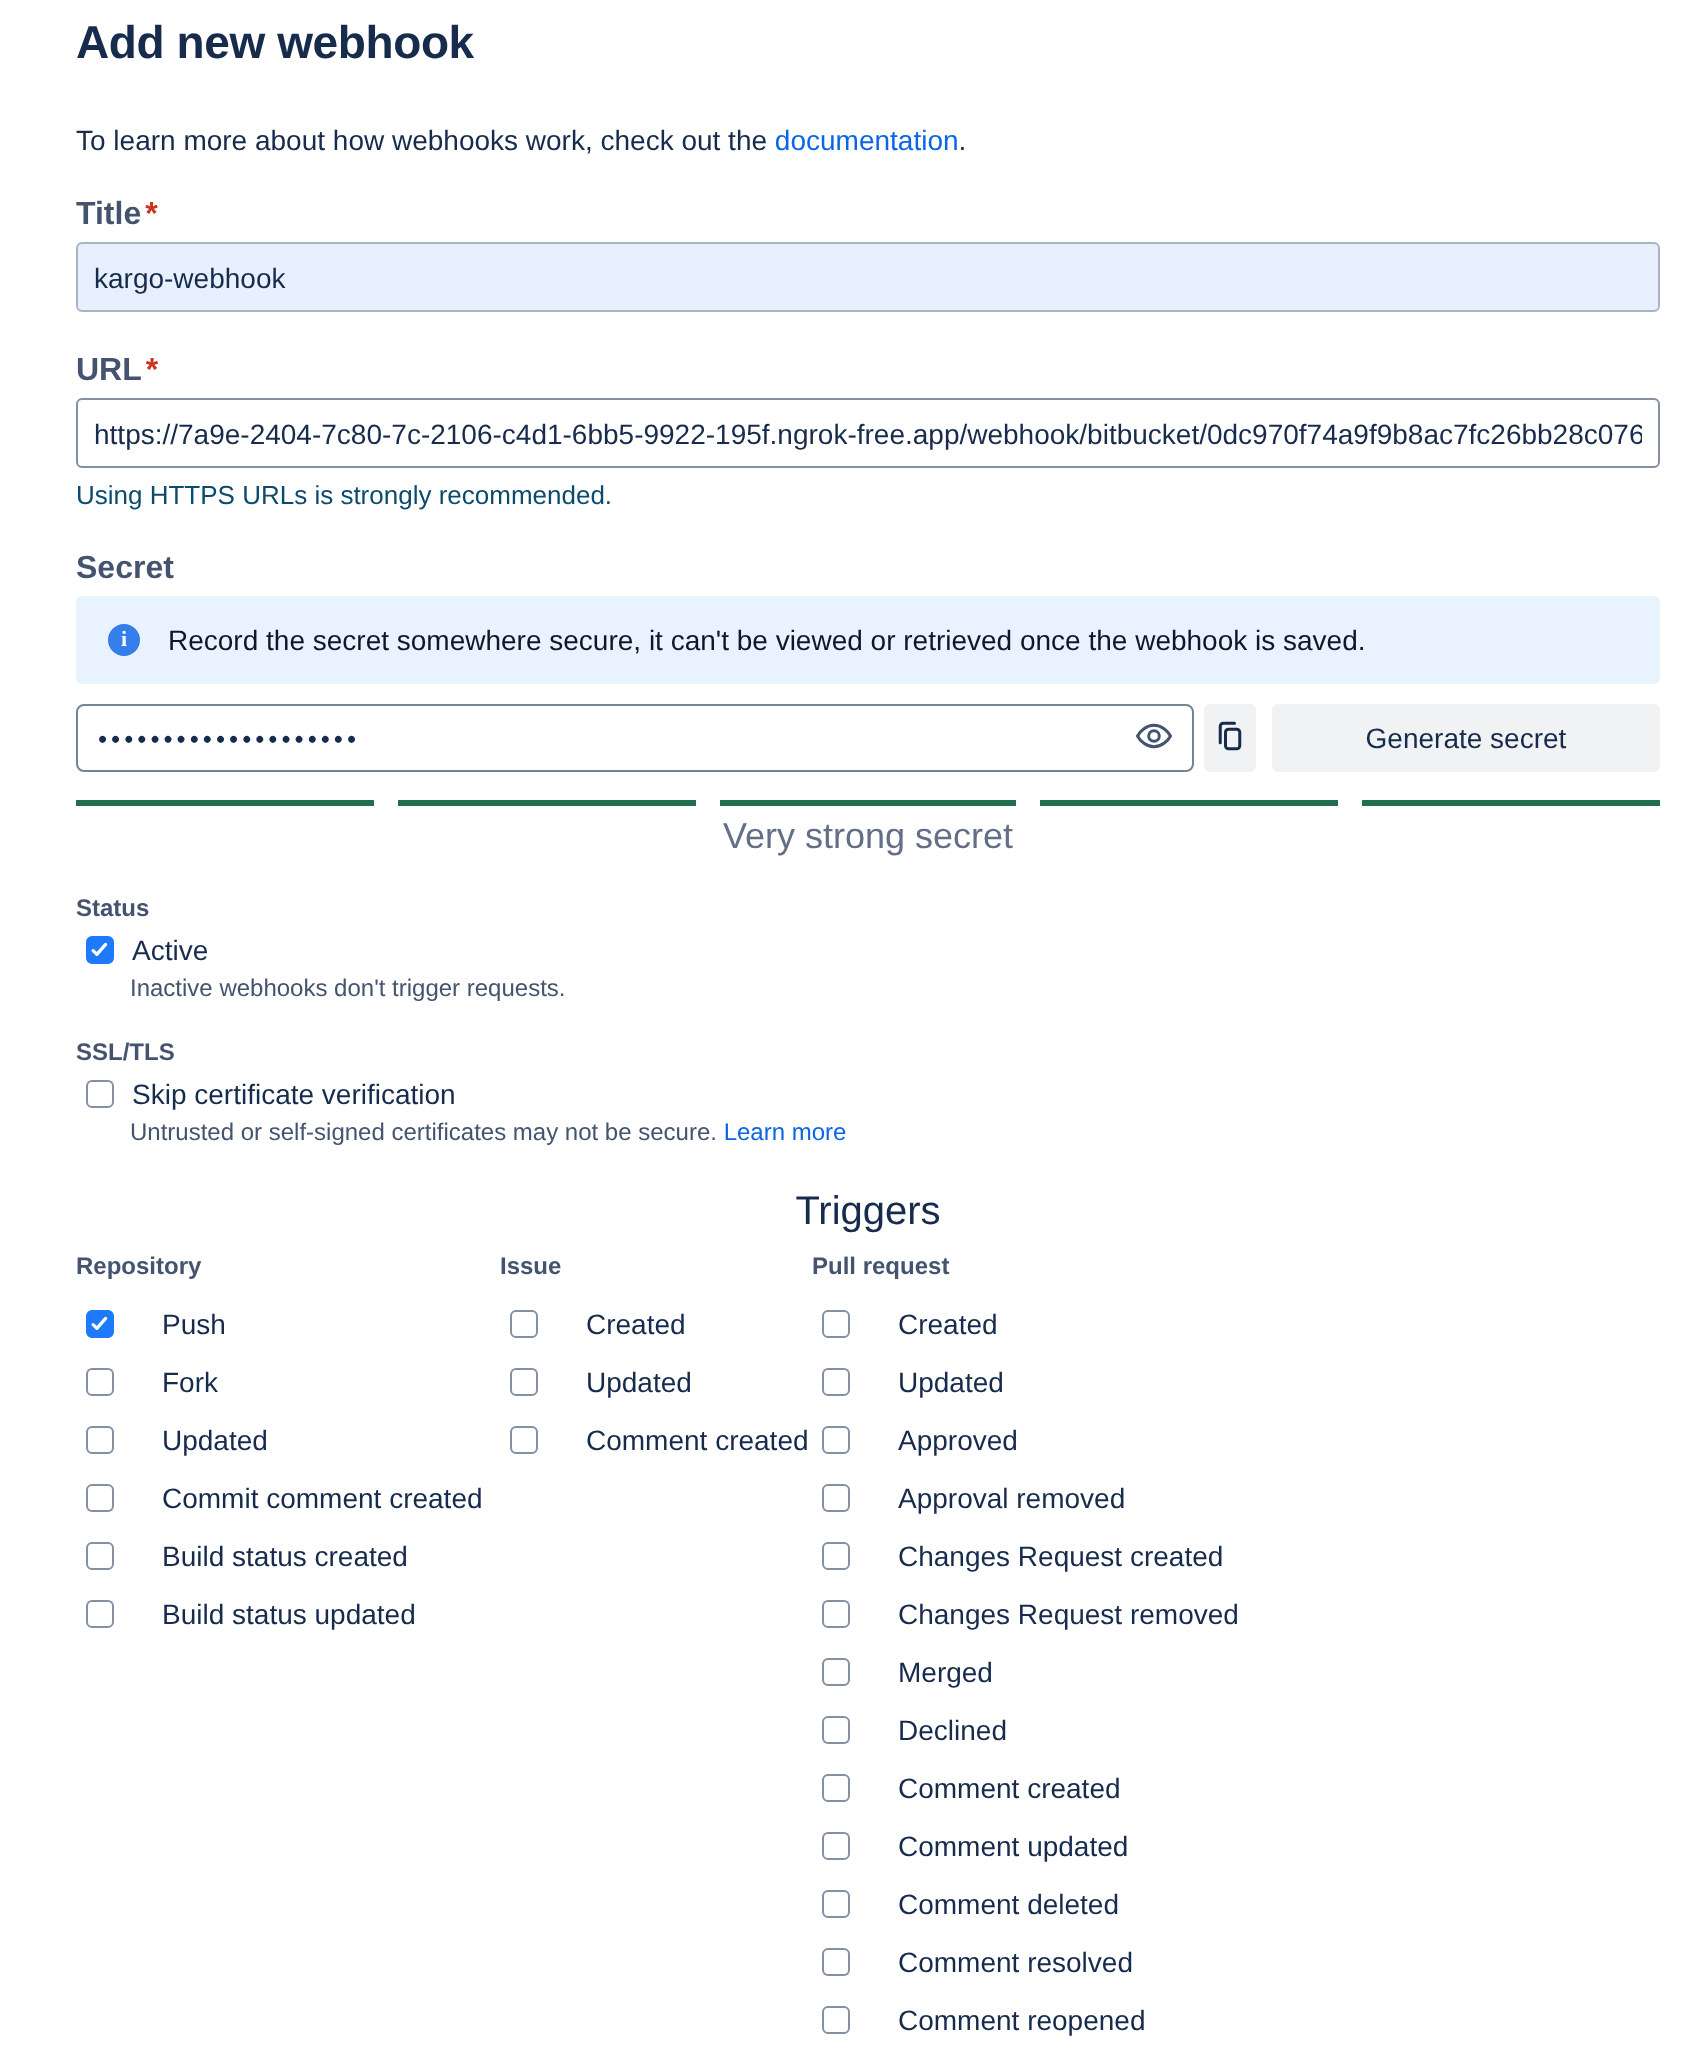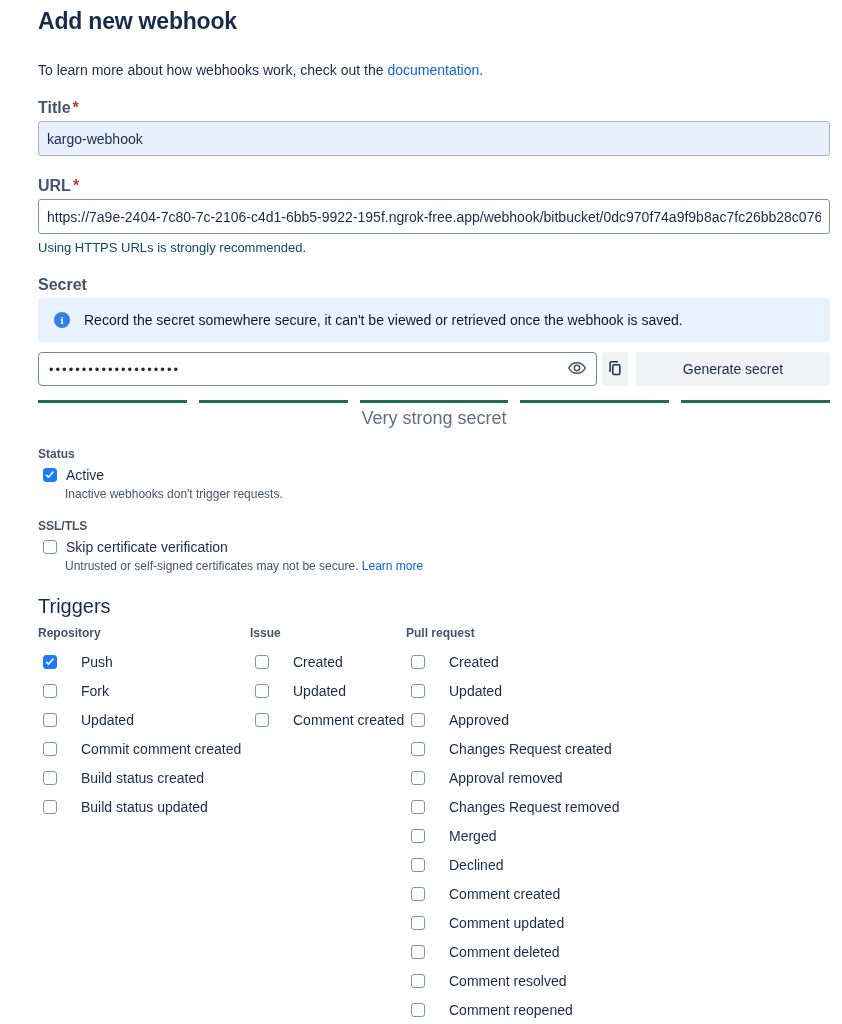--- a/index.html
+++ b/index.html
@@ -76,21 +76,21 @@
   }
   .cb svg { display: none; }
   .cb.checked { background: #1D7AFC; border-color: #1D7AFC; }
   .cb.checked svg { display: block; }
 
   .check-row { margin-top: 6px; padding-left: 5px; display: flex; align-items: center; gap: 9px; }
   .check-row .check-label { font-size: 14px; color: #172B4D; }
   .check-helper { margin-top: 4px; padding-left: 27px; font-size: 12px; color: #44546F; }
   .check-helper a { color: #0C66E4; text-decoration: none; cursor: pointer; }
 
-  h2.triggers-heading { margin-top: 22px; font-size: 20px; font-weight: 500; color: #172B4D; }
+  h2.triggers-heading { margin-top: 22px; font-size: 20px; font-weight: 500; color: #172B4D; text-align: center; }
 
   .trigger-columns { margin-top: 8px; display: grid; grid-template-columns: 212px 156px auto; }
   .trigger-col-header { font-size: 12px; font-weight: 700; color: #44546F; }
   .trigger-row { height: 29px; padding-left: 5px; display: flex; align-items: center; gap: 24px; }
   .trigger-rows { margin-top: 7px; }
   .trigger-row .trigger-label { font-size: 14px; color: #172B4D; white-space: nowrap; }
 
   .footer-actions { margin-top: 11px; width: 792px; display: flex; justify-content: flex-end; gap: 5px; }
   .btn {
     height: 29px; border: none; border-radius: 3px; padding: 0 12px;
@@ -238,25 +238,25 @@
           <div class="trigger-row">
             <span class="cb"></span>
             <span class="trigger-label">Updated</span>
           </div>
           <div class="trigger-row">
             <span class="cb"></span>
             <span class="trigger-label">Approved</span>
           </div>
           <div class="trigger-row">
             <span class="cb"></span>
+            <span class="trigger-label">Approval removed</span>
+          </div>
+          <div class="trigger-row">
+            <span class="cb"></span>
             <span class="trigger-label">Changes Request created</span>
-          </div>
-          <div class="trigger-row">
-            <span class="cb"></span>
-            <span class="trigger-label">Approval removed</span>
           </div>
           <div class="trigger-row">
             <span class="cb"></span>
             <span class="trigger-label">Changes Request removed</span>
           </div>
           <div class="trigger-row">
             <span class="cb"></span>
             <span class="trigger-label">Merged</span>
           </div>
           <div class="trigger-row">

